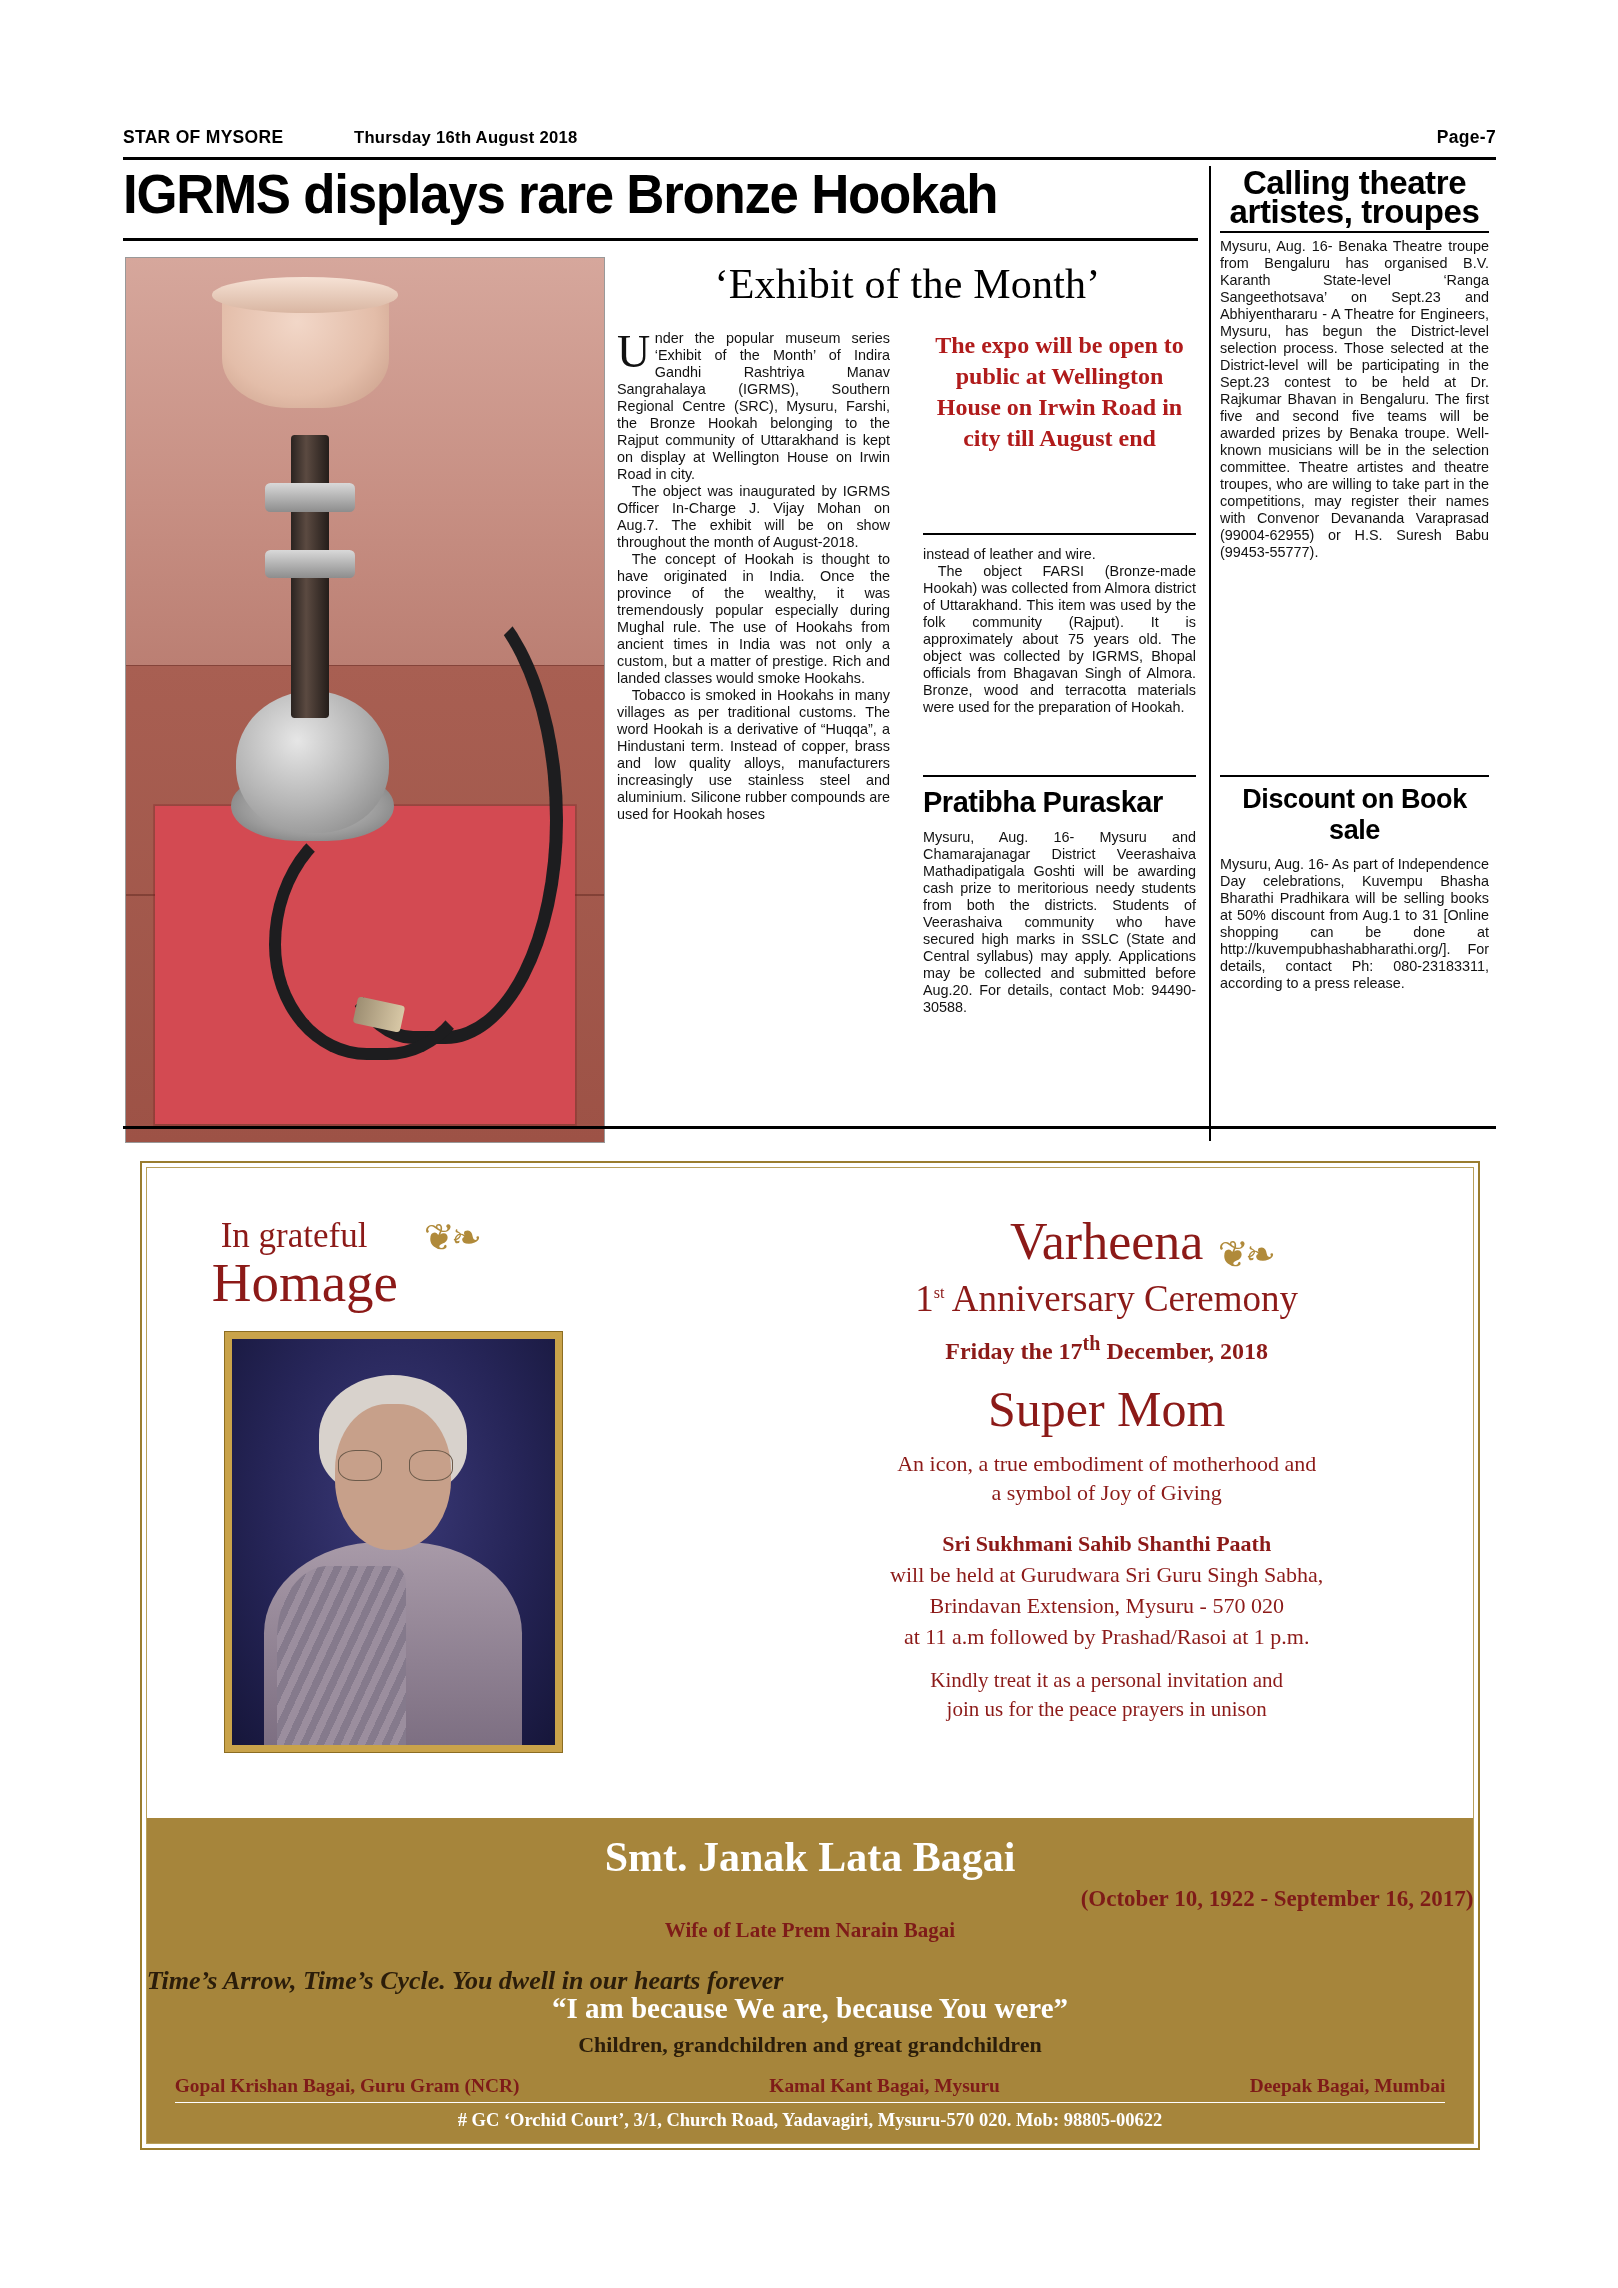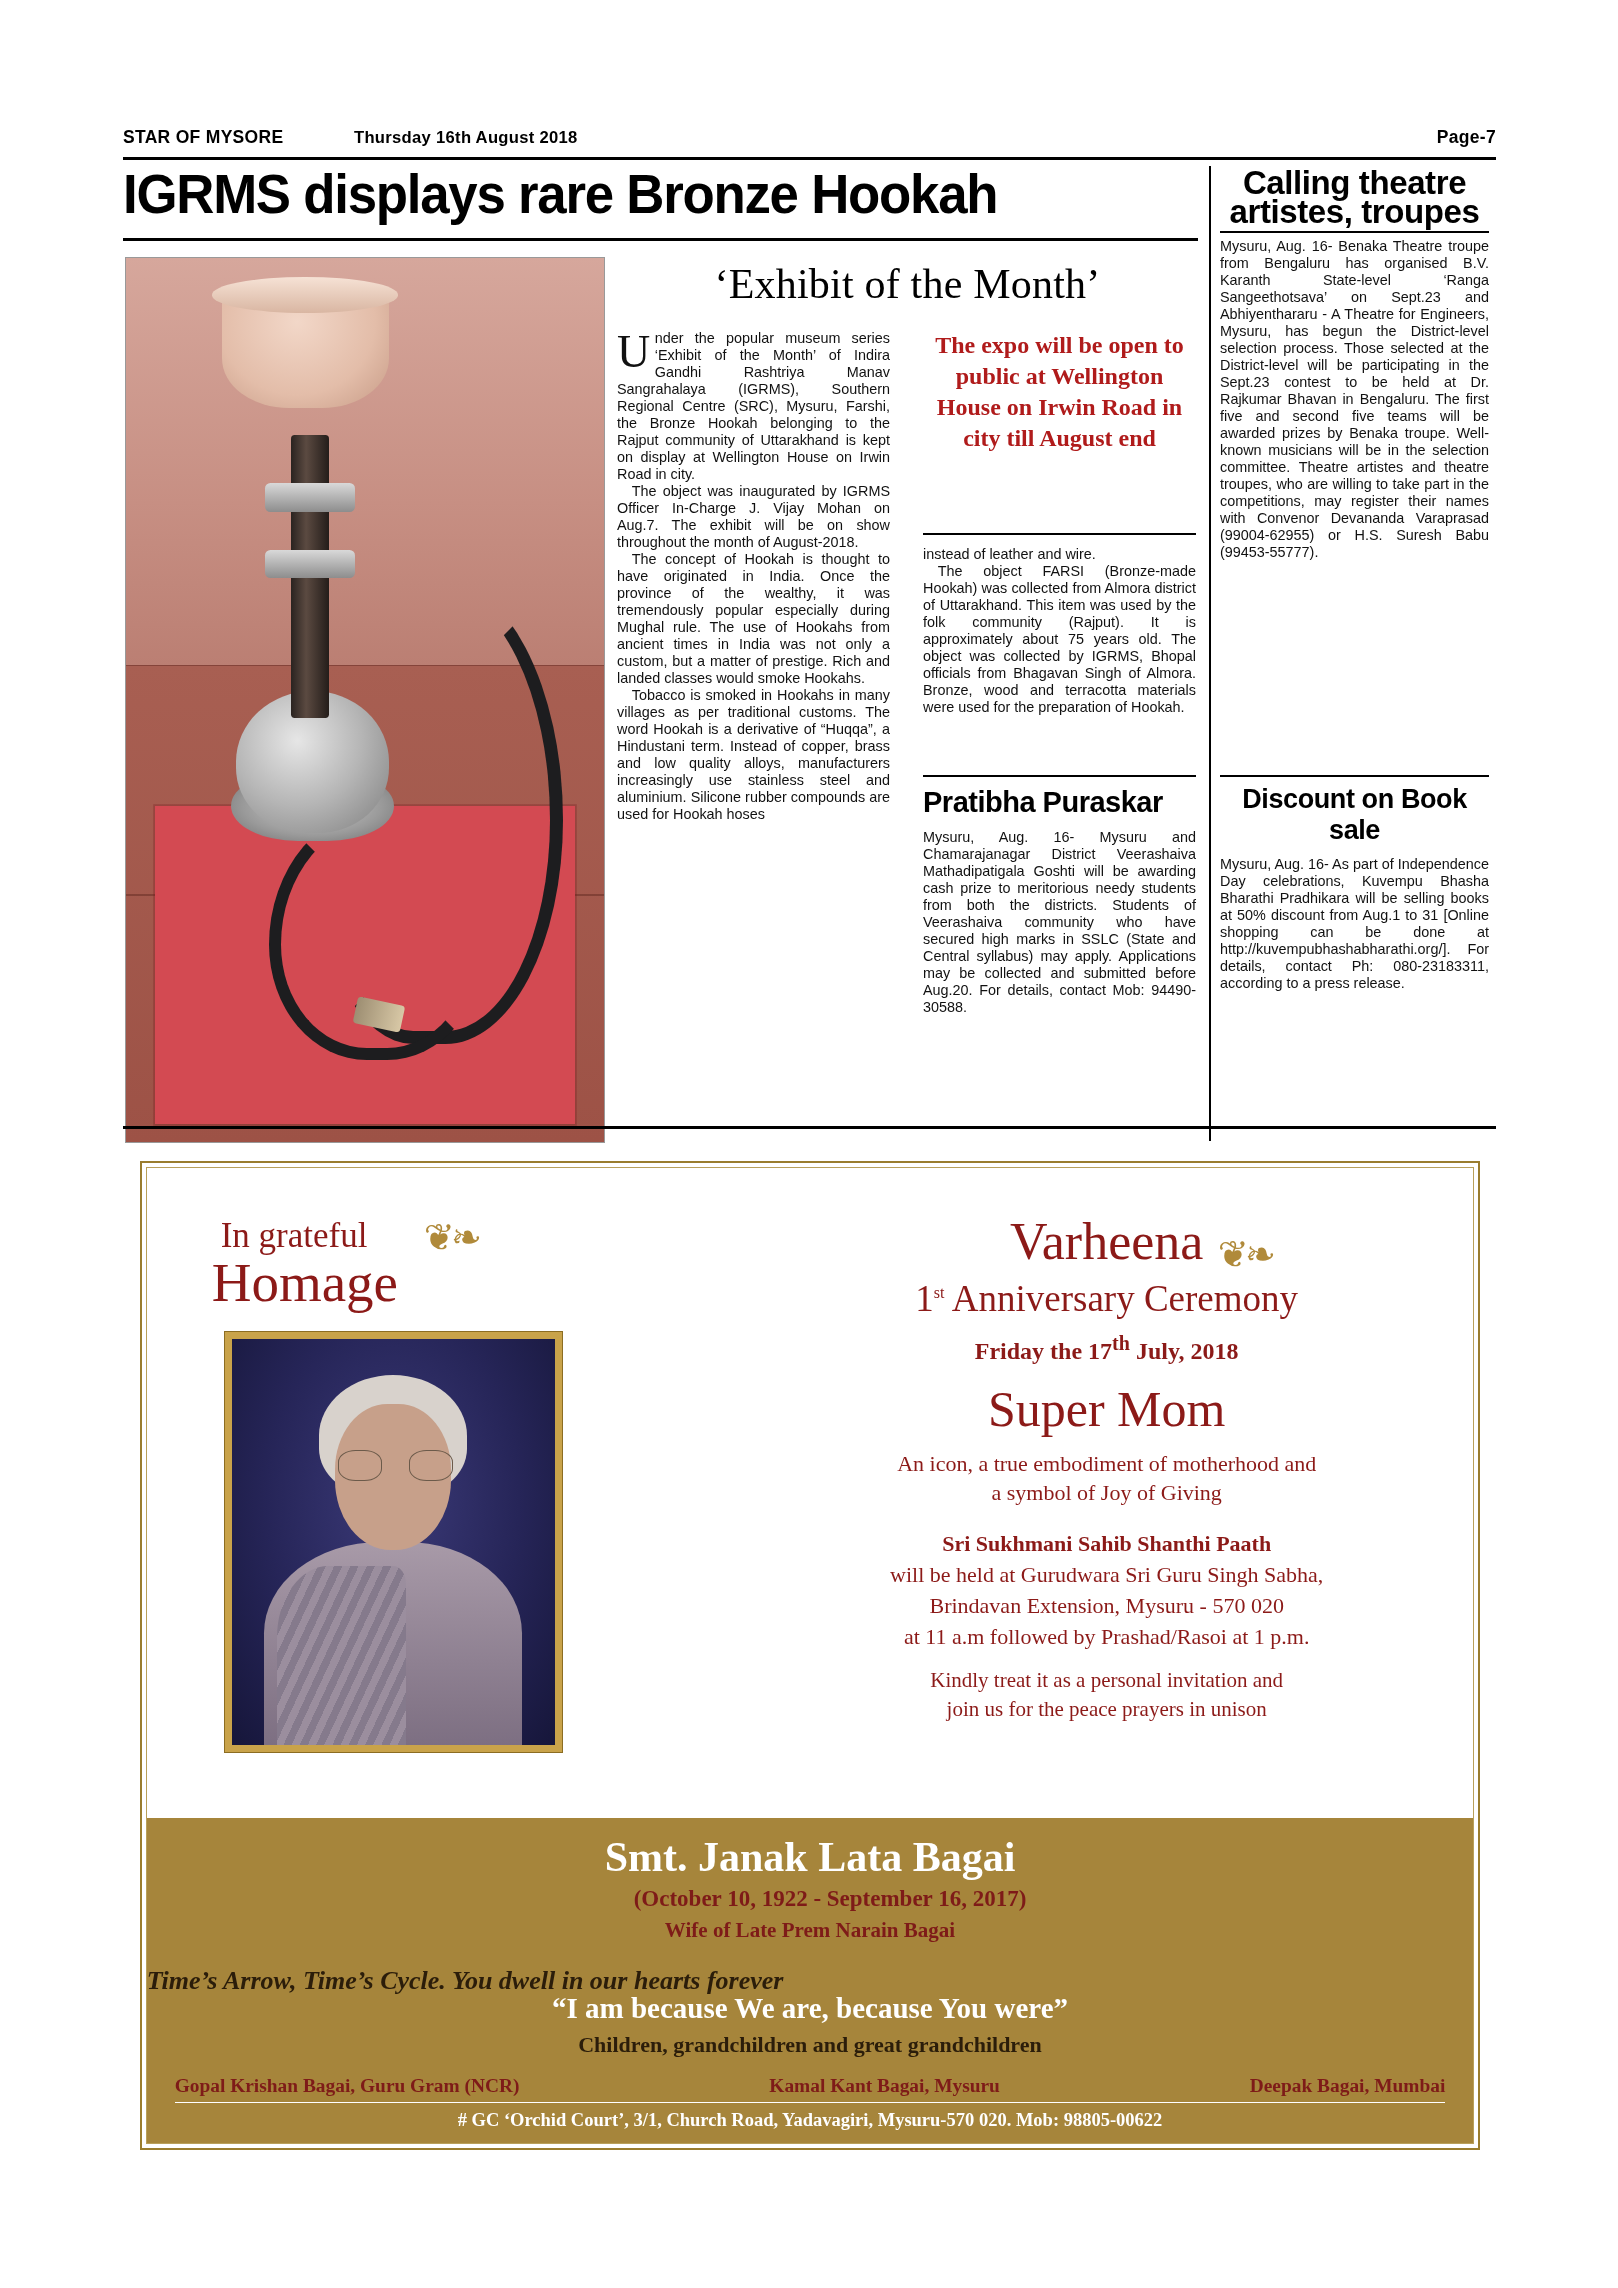--- a/index.html
+++ b/index.html
@@ -390,21 +390,21 @@
     left: 0; right: 0; top: 14.8px;
     text-align: center;
     font-family: "Liberation Serif", serif;
     font-weight: bold;
     font-size: 42px;
     color: #fff;
   }
   .gold-dates {
     position: absolute;
     left: 0; right: 0; top: 68px;
-    text-align: center;
+    text-align: right;
     font-family: "Liberation Serif", serif;
     font-weight: bold;
     font-size: 23px;
     color: #7e1b18;
     padding-left: 40px;
   }
   .gold-wife {
     position: absolute;
     left: 0; right: 0; top: 100px;
     text-align: center;
@@ -566,21 +566,21 @@
 
         <div class="varheena">Varheena</div>
         <span class="flourish" style="left:1071px; top:65px;">❦❧</span>
 
         <div class="anniv">
           <span>1</span><sup>st</sup>
           <span>Anniversary Ceremony</span>
         </div>
 
         <div class="adate">
-          <span>Friday the 17</span><sup>th</sup><span> July, 2018</span>
+          <span>Friday the 17</span><sup>th</sup><span> December, 2018</span>
         </div>
 
         <div class="supermom">Super Mom</div>
 
         <div class="icon-line">
           <div>An icon, a true embodiment of motherhood and</div>
           <div>a symbol of Joy of Giving</div>
         </div>
 
         <div class="paath">

